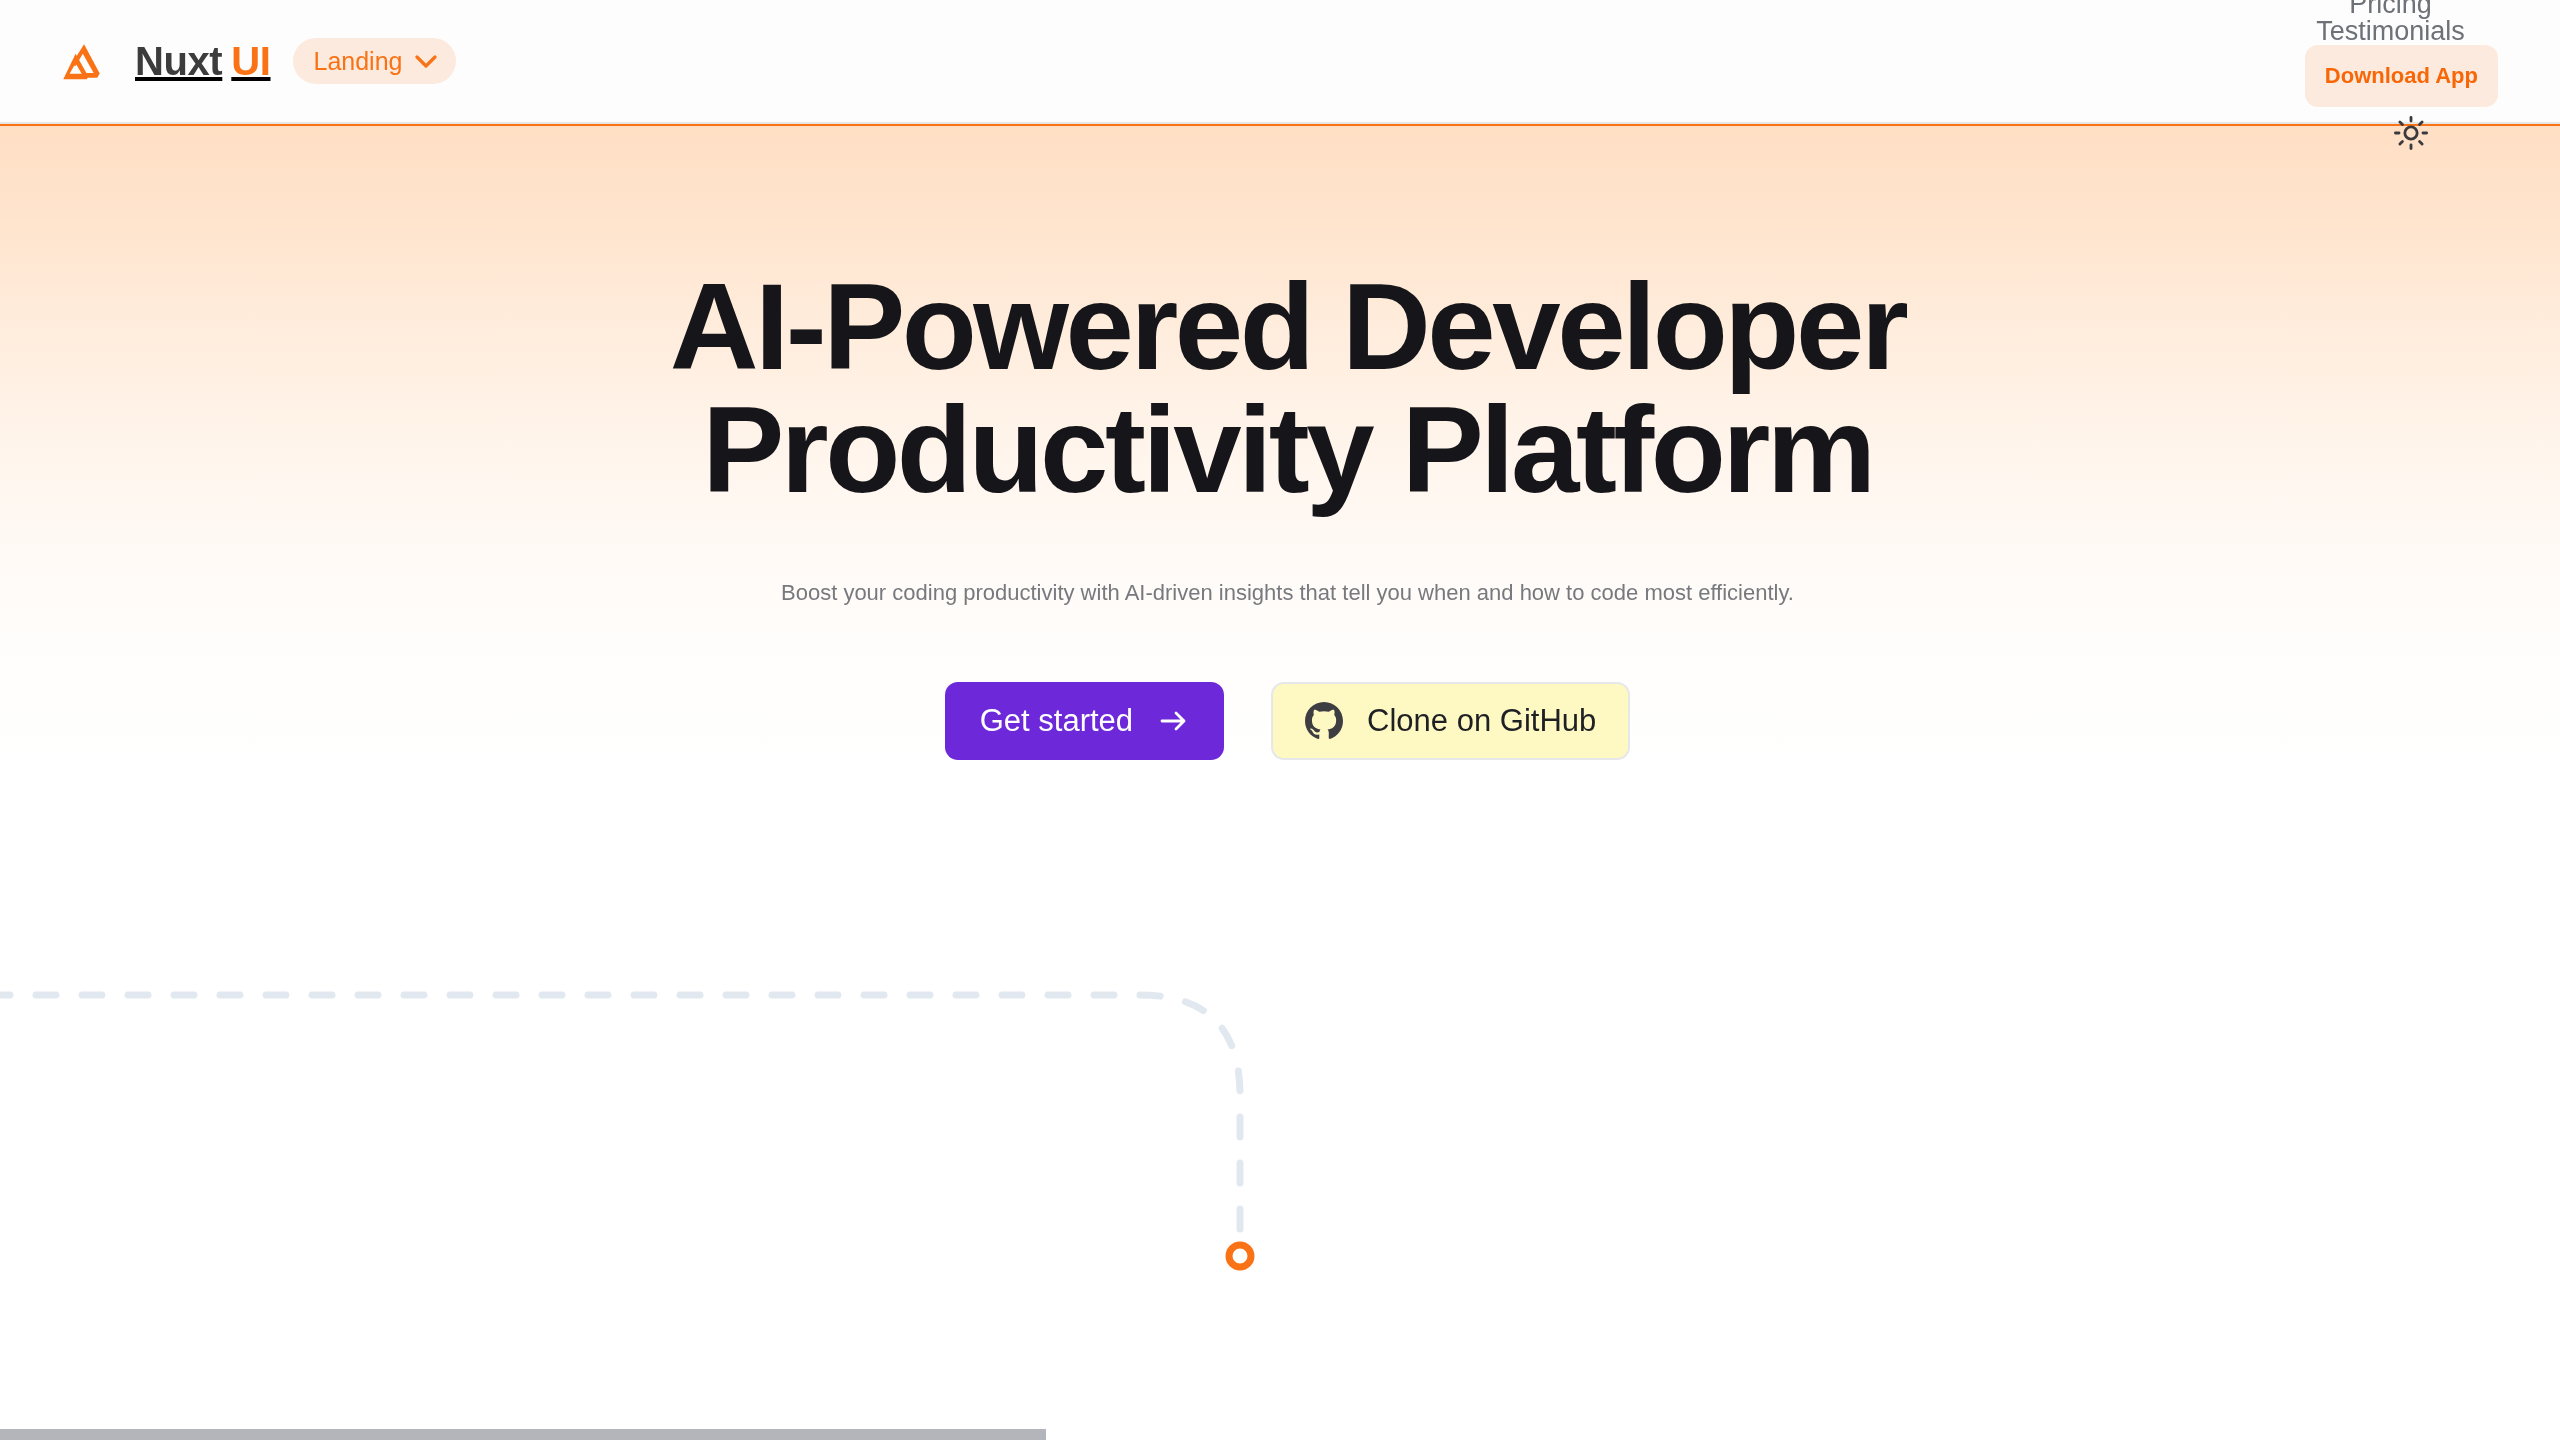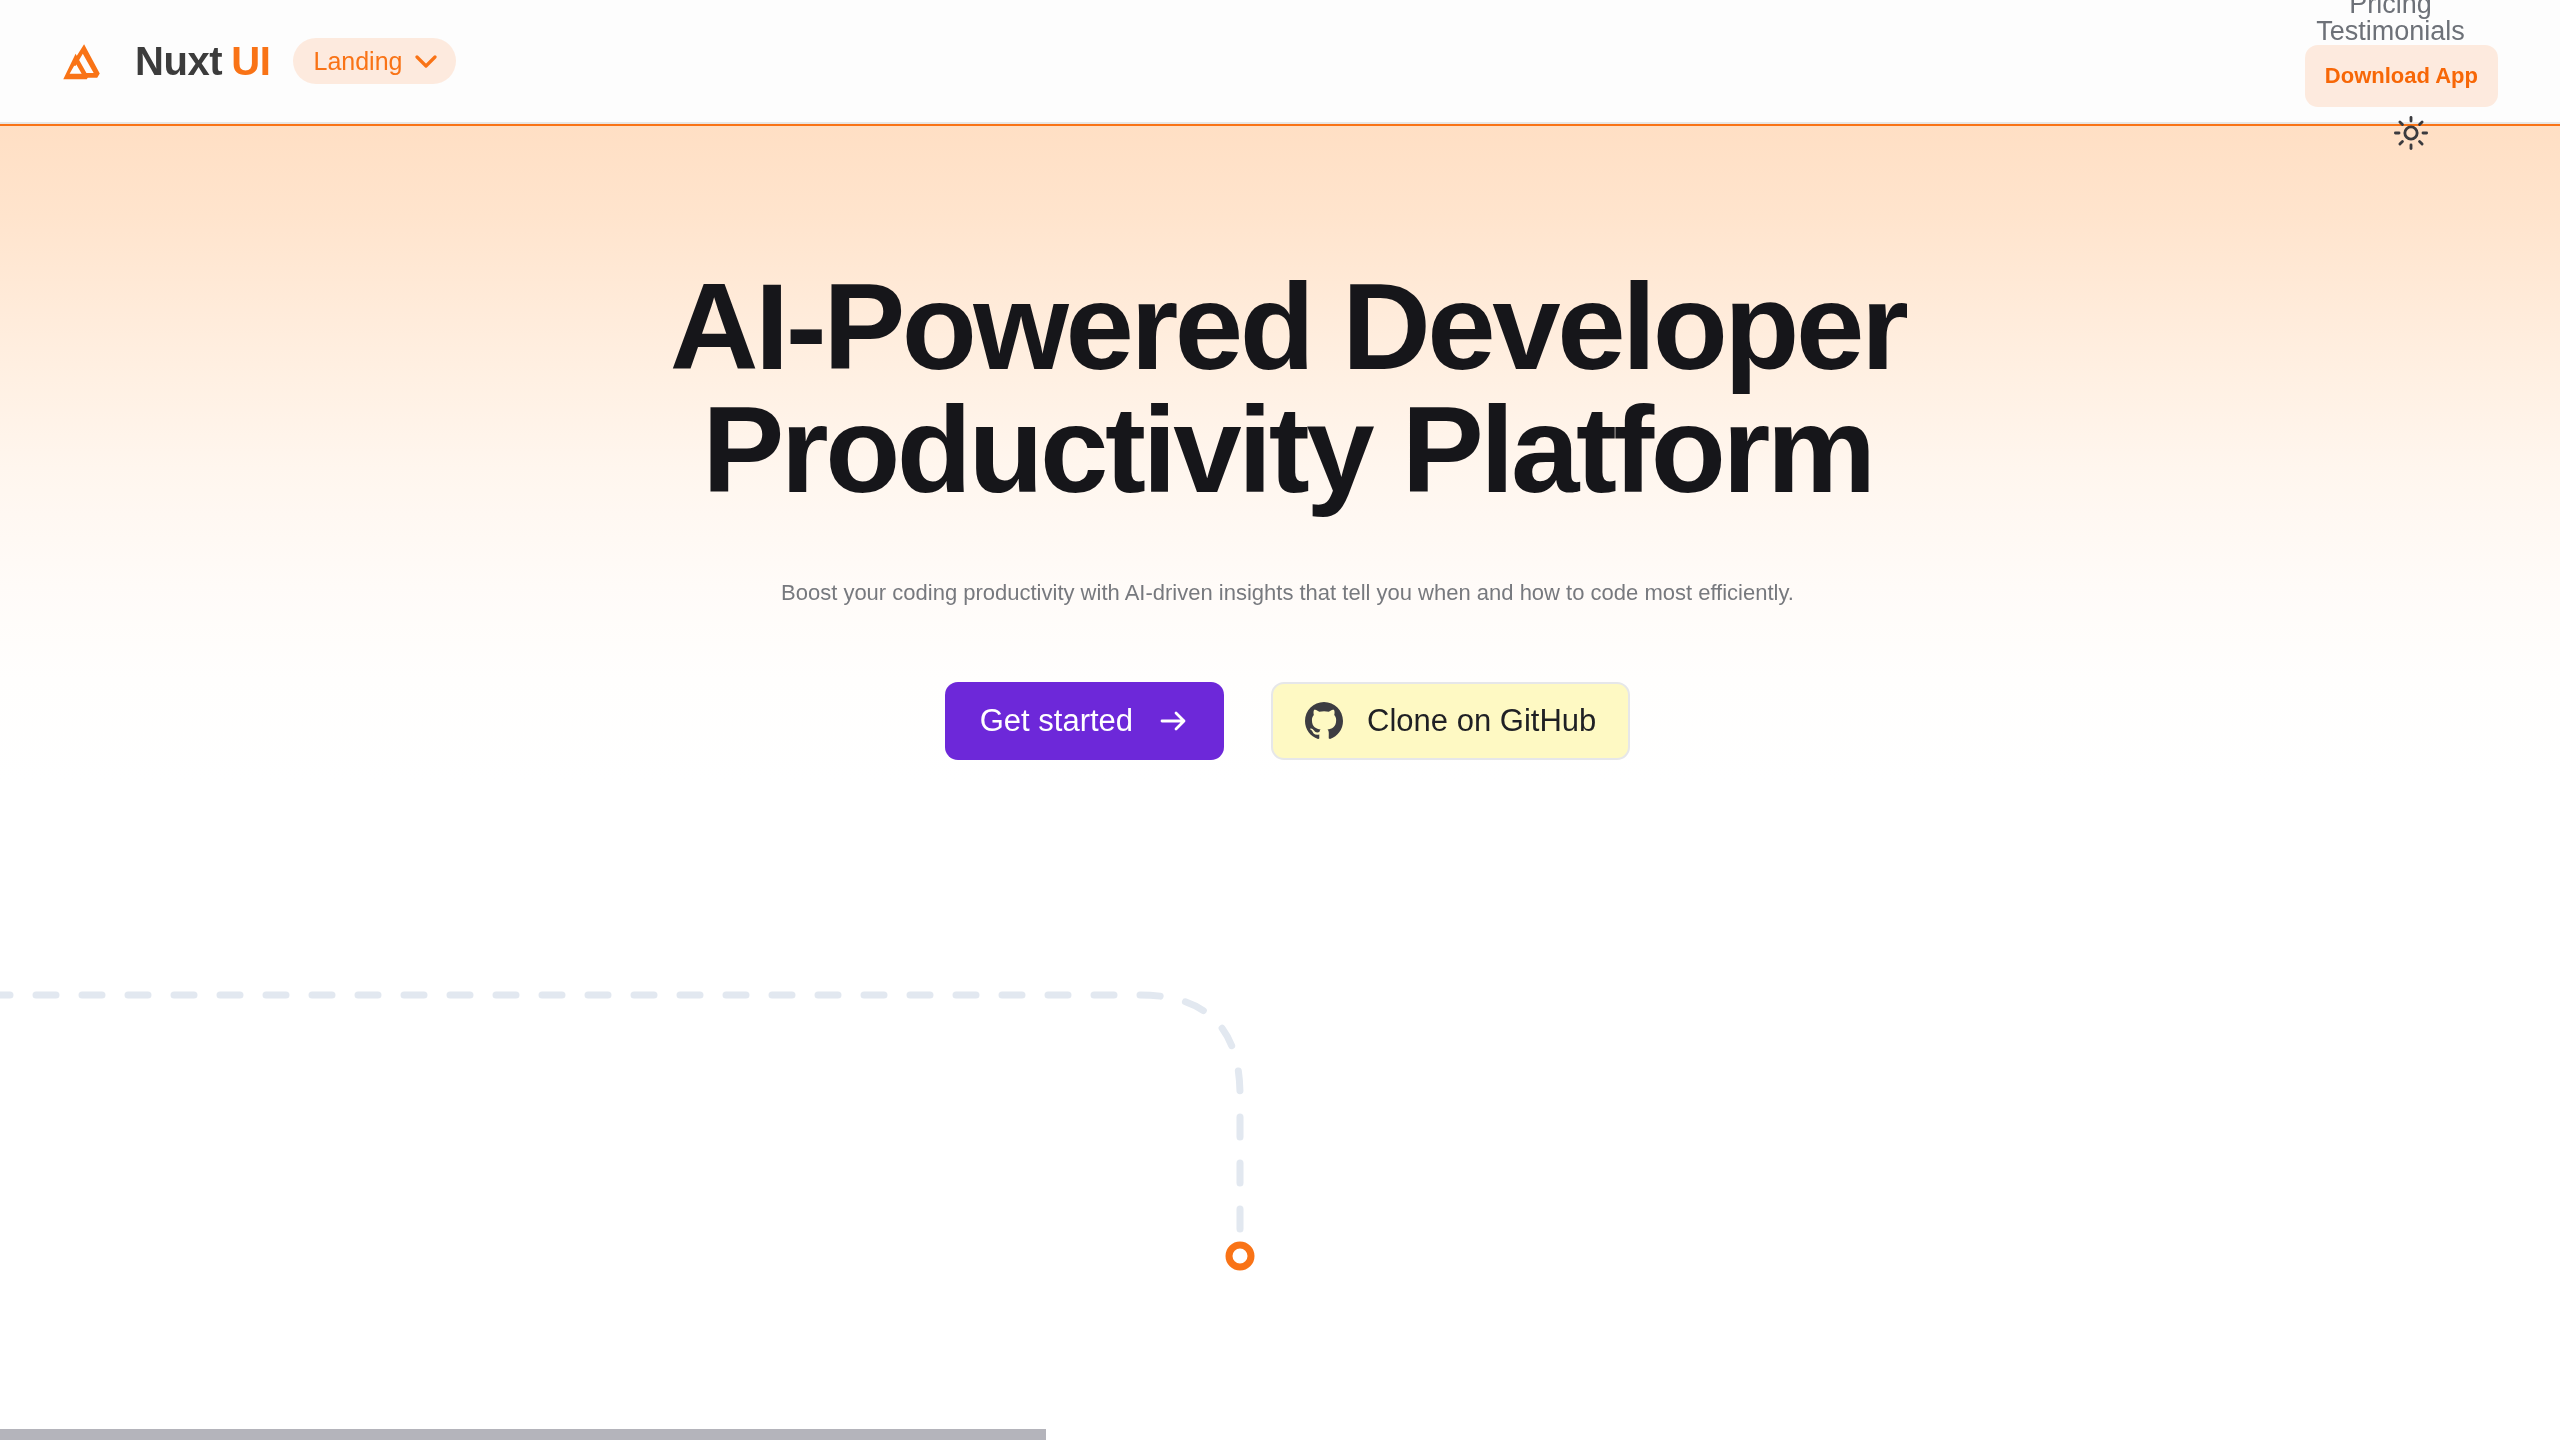--- a/index.html
+++ b/index.html
@@ -66,20 +66,21 @@
 
   .logo-text {
     font-size: 40px;
     font-weight: 700;
     letter-spacing: -0.4px;
     line-height: 1;
     white-space: nowrap;
     display: flex;
     align-items: baseline;
     gap: 9px;
+    text-decoration: underline;
   }
   .logo-text .w-nuxt { color: #3c3c3c; }
   .logo-text .w-ui   { color: #f97316; }
 
   .landing-badge {
     display: inline-flex;
     align-items: center;
     gap: 13px;
     height: 46px;
     padding: 0 19px 0 21px;

